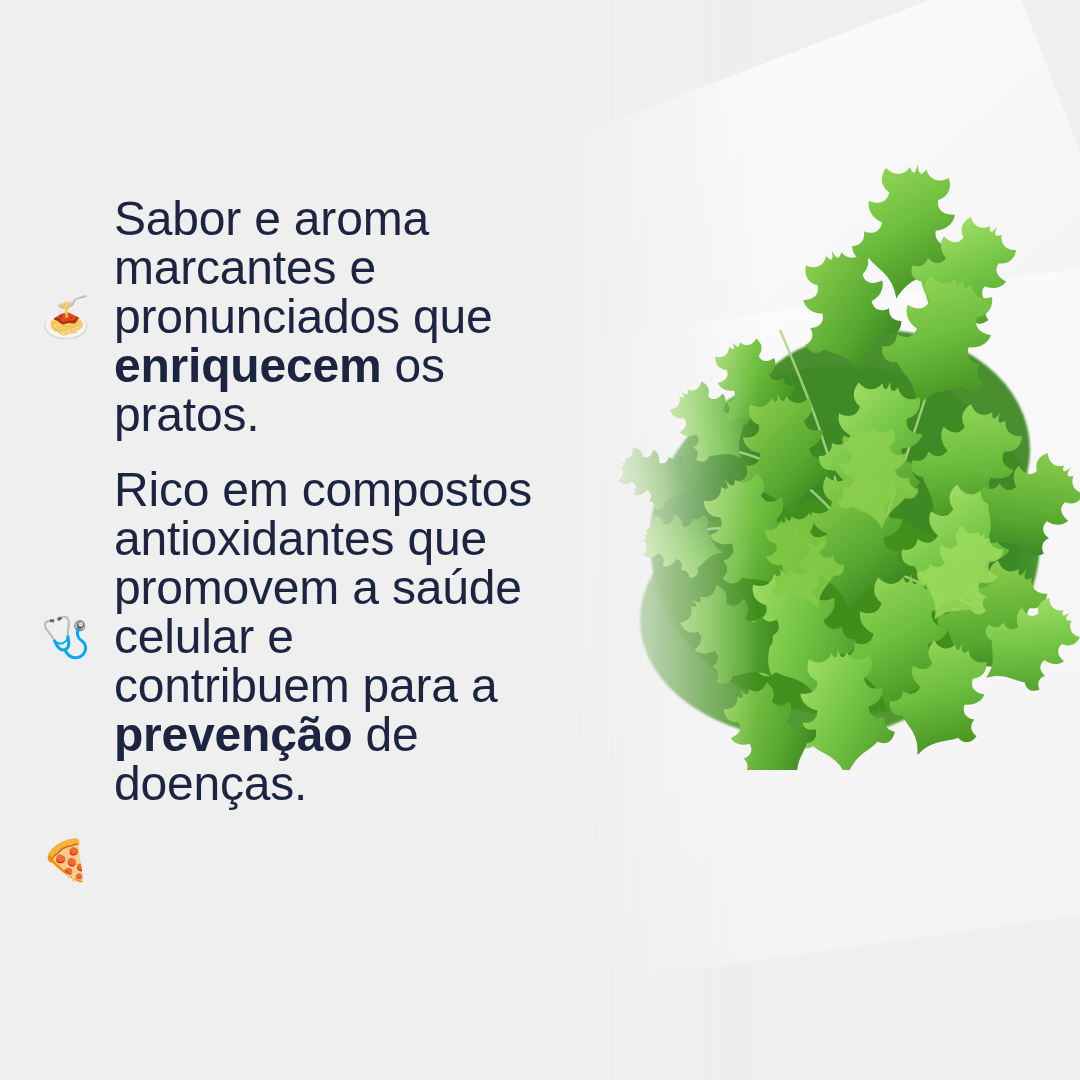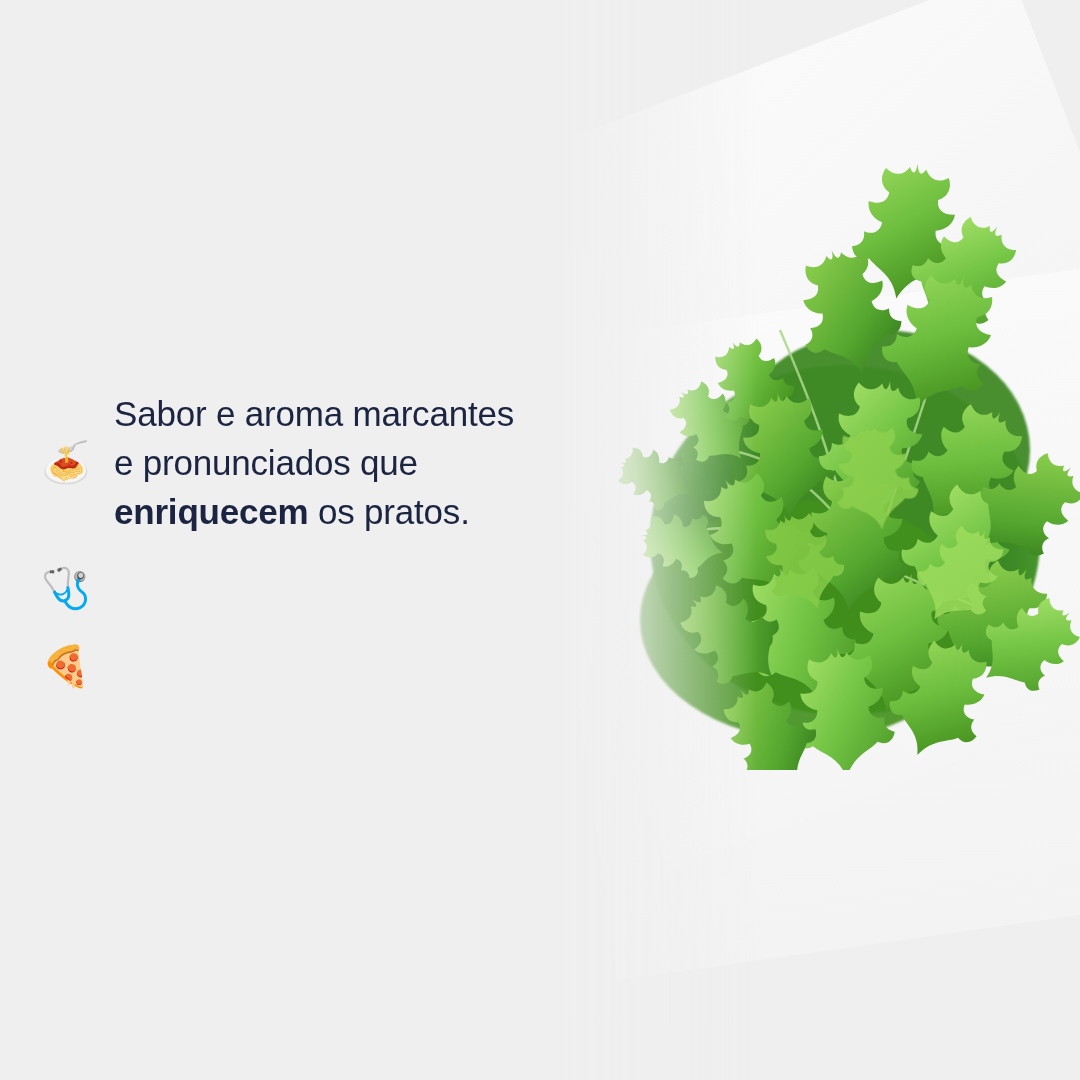--- a/index.html
+++ b/index.html
@@ -101,21 +101,21 @@
     width: 52px;
     height: 52px;
     font-size: 40px;
     line-height: 52px;
     text-align: center;
     user-select: none;
   }
 
   .benefit-text {
     color: #1b2441;
-    font-size: 35px;
+    font-size: 48px;
     line-height: 49px;
     letter-spacing: -0.2px;
     font-weight: 400;
     max-width: 420px;
   }
   .benefit-text b { font-weight: 700; }
 </style>
 </head>
 <body>
 
@@ -234,20 +234,23 @@
 
     <div class="benefit">
       <div class="benefit-icon">🍝</div>
       <div class="benefit-text" style="color: rgb(27, 36, 65);">
         <span>Sabor e aroma marcantes e pronunciados que </span><b>enriquecem</b><span> os pratos.</span>
       </div>
     </div>
 
     <div class="benefit">
       <div class="benefit-icon">🩺</div>
+      <div class="benefit-text" style="color: rgb(27, 36, 65);">
+        <span>Rico em compostos antioxidantes que promovem a saúde celular e contribuem para a </span><b>prevenção</b><span> de doenças.</span>
+      </div>
     </div>
 
     <div class="benefit">
       <div class="benefit-icon">🍕</div>
     </div>
 
   </div>
 </div>
 
 </body></html>

